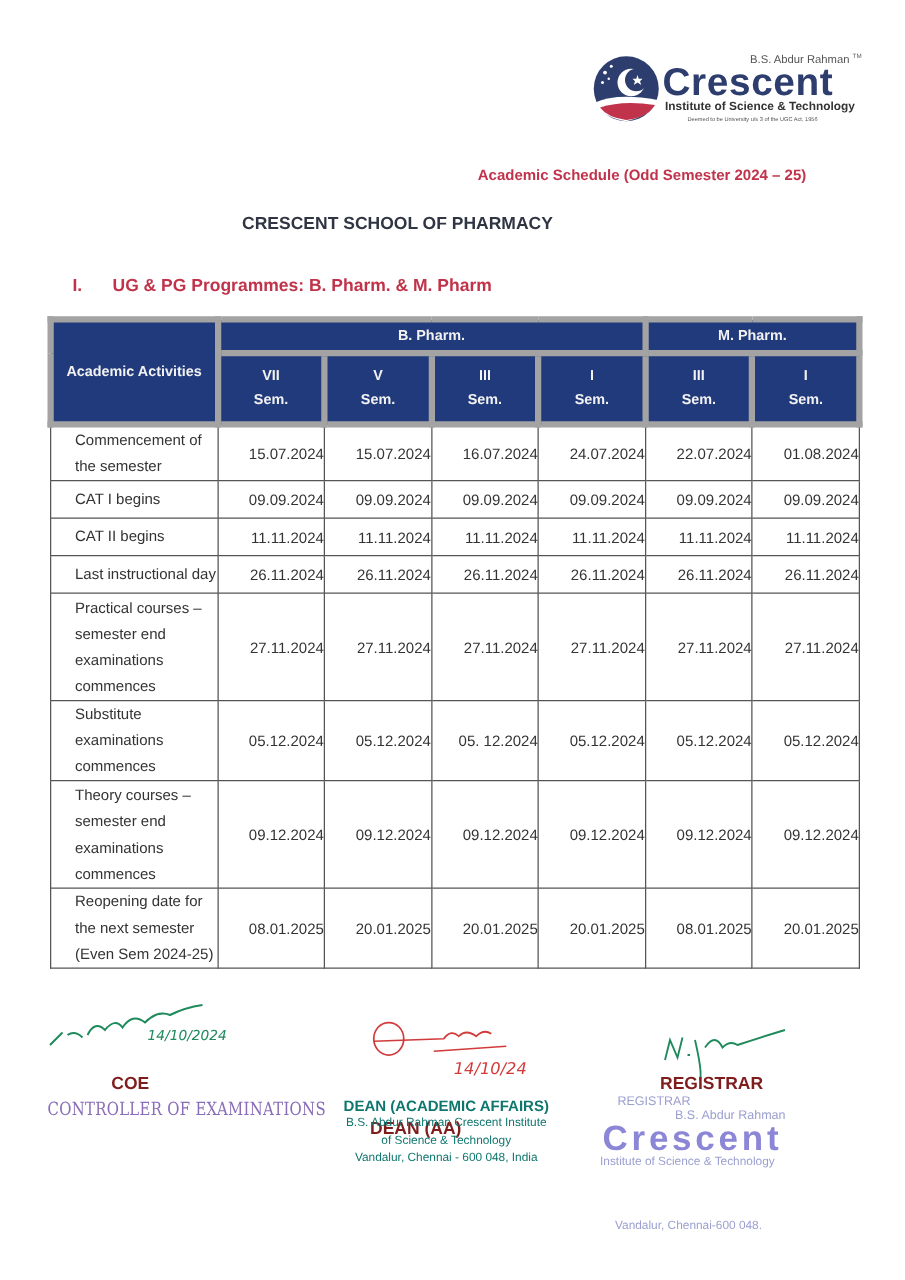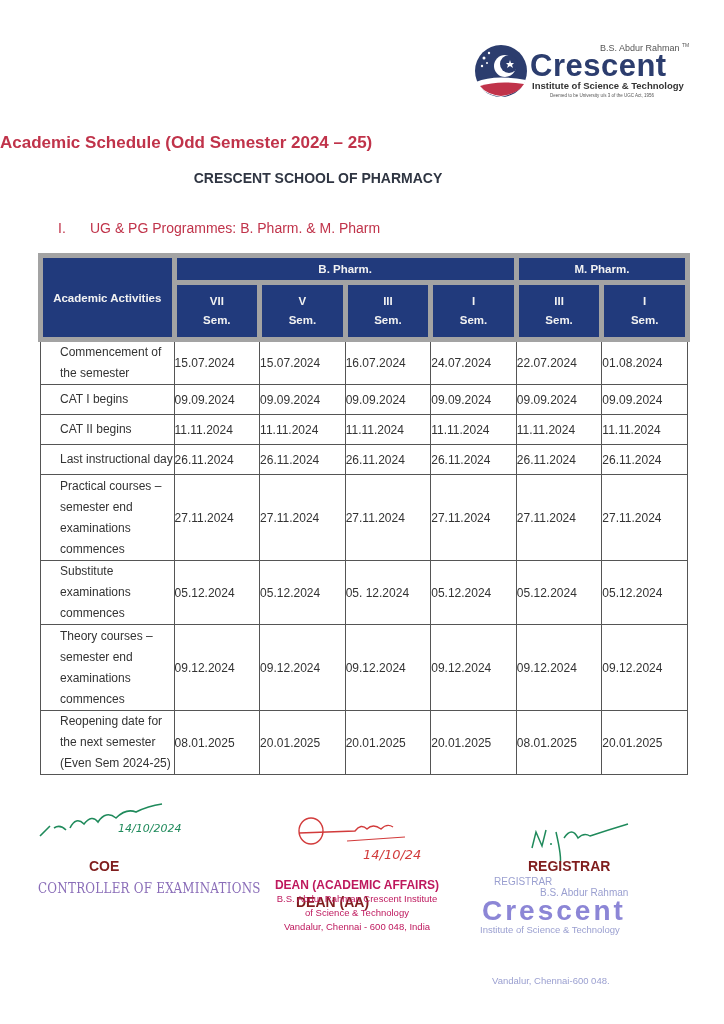--- a/index.html
+++ b/index.html
@@ -4,35 +4,35 @@
 <style>
   html, body { margin:0; padding:0; }
   body { width:724px; height:1024px; background:#ffffff; position:relative; overflow:hidden; font-family:"Liberation Sans", sans-serif; color:#333; }
   .logo { position:absolute; left:472px; top:42px; width:220px; height:60px; }
   .logo-mark { position:absolute; left:2px; top:2px; width:54px; height:54px; }
   .logo-top { position:absolute; left:128px; top:0px; font-size:9px; color:#555; white-space:nowrap; }
   .logo-top sup { font-size:5px; }
   .logo-name { position:absolute; left:58px; top:6px; font-size:31px; font-weight:bold; color:#2c3d6e; letter-spacing:0.5px; }
   .logo-sub { position:absolute; left:60px; top:38px; font-size:9.5px; font-weight:bold; color:#333; white-space:nowrap; }
   .logo-tiny { position:absolute; left:78px; top:51px; font-size:4.5px; color:#555; white-space:nowrap; }
-  .title { position:absolute; left:0; width:645px; top:133px; text-align:left; font-size:17px; font-weight:bold; color:#c0334a; }
+  .title { position:absolute; left:0; width:645px; top:133px; text-align:right; font-size:12px; font-weight:bold; color:#c0334a; }
   .subtitle { position:absolute; left:0; width:636px; top:170px; text-align:center; font-size:14px; font-weight:bold; color:#2f3542; }
-  .section { position:absolute; left:58px; top:220px; font-size:14px; font-weight:normal; color:#c0334a; }
+  .section { position:absolute; left:58px; top:220px; font-size:14px; font-weight:bold; color:#c0334a; }
   .section .num { display:inline-block; width:32px; }
   table.sched { position:absolute; left:38px; top:253px; border-collapse:collapse; width:652px; }
   table.sched th { background:#213a7c; color:#f2f2f2; font-weight:bold; font-size:11.5px; border:5px solid #a3a3a3; padding:0; }
-  table.sched td { border:1px solid #555; font-size:12px; color:#333; text-align:left; padding:0; }
+  table.sched td { border:1px solid #555; font-size:12px; color:#333; text-align:right; padding:0; }
   table.sched td.act { text-align:left; padding-left:19px; line-height:21px; font-size:12px; }
   .semhead { line-height:19px; }
   col.c0 { width:134px; }
   col.cx { width:86px; }
   .sig { position:absolute; }
   .sig-role { font-size:14px; font-weight:bold; color:#7f1d1d; }
   .stamp-coe { position:absolute; left:38px; top:880px; font-family:"DejaVu Serif", serif; font-size:14.5px; color:#8a6db8; letter-spacing:0.3px; transform:scaleX(0.82); transform-origin:left; white-space:nowrap; }
-  .stamp-dean { position:absolute; left:262px; top:878px; width:190px; text-align:center; color:#be185d; }
+  .stamp-dean { position:absolute; left:262px; top:878px; width:190px; text-align:center; color:#0f766e; }
   .stamp-dean .l1 { font-size:12px; font-weight:bold; }
   .stamp-dean .l2 { font-size:9.5px; line-height:14px; }
   .stamp-reg { position:absolute; left:476px; top:870px; width:175px; color:#9a9fd0; }
 </style>
 </head>
 <body>
 
 <div class="logo">
   <svg class="logo-mark" viewBox="0 0 54 54">
     <circle cx="27" cy="27" r="26" fill="#2c3d6e"></circle>

